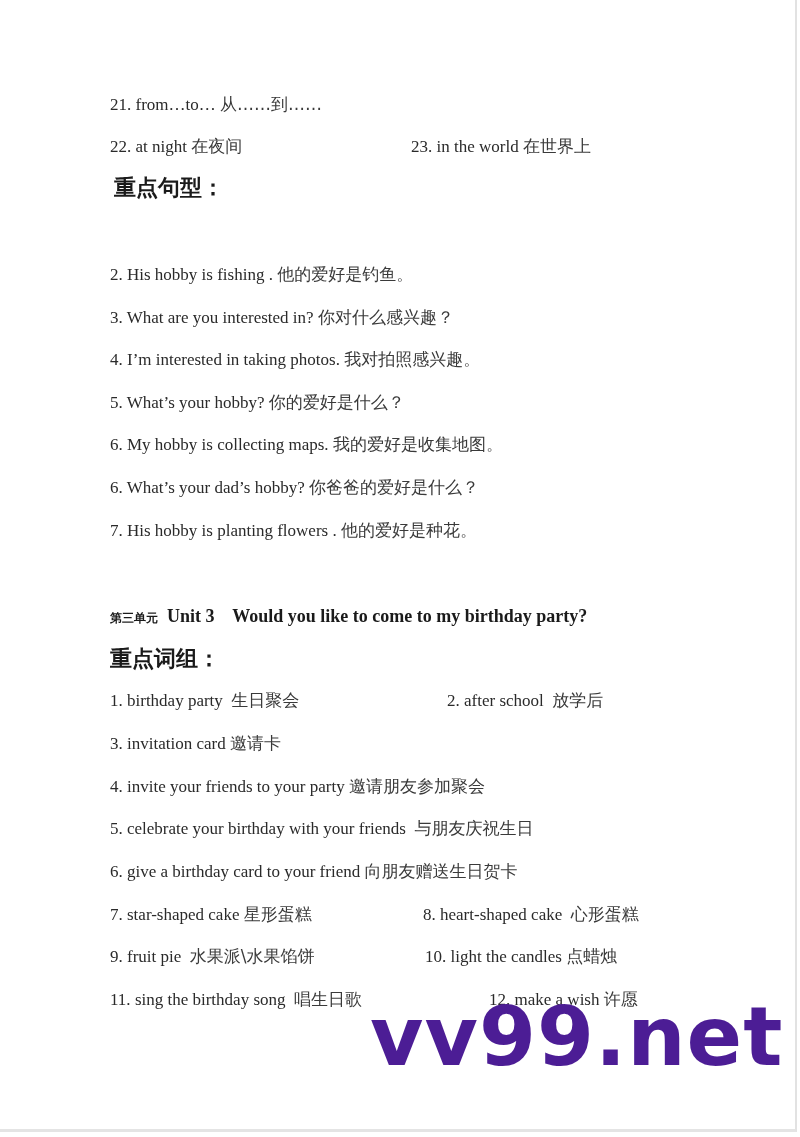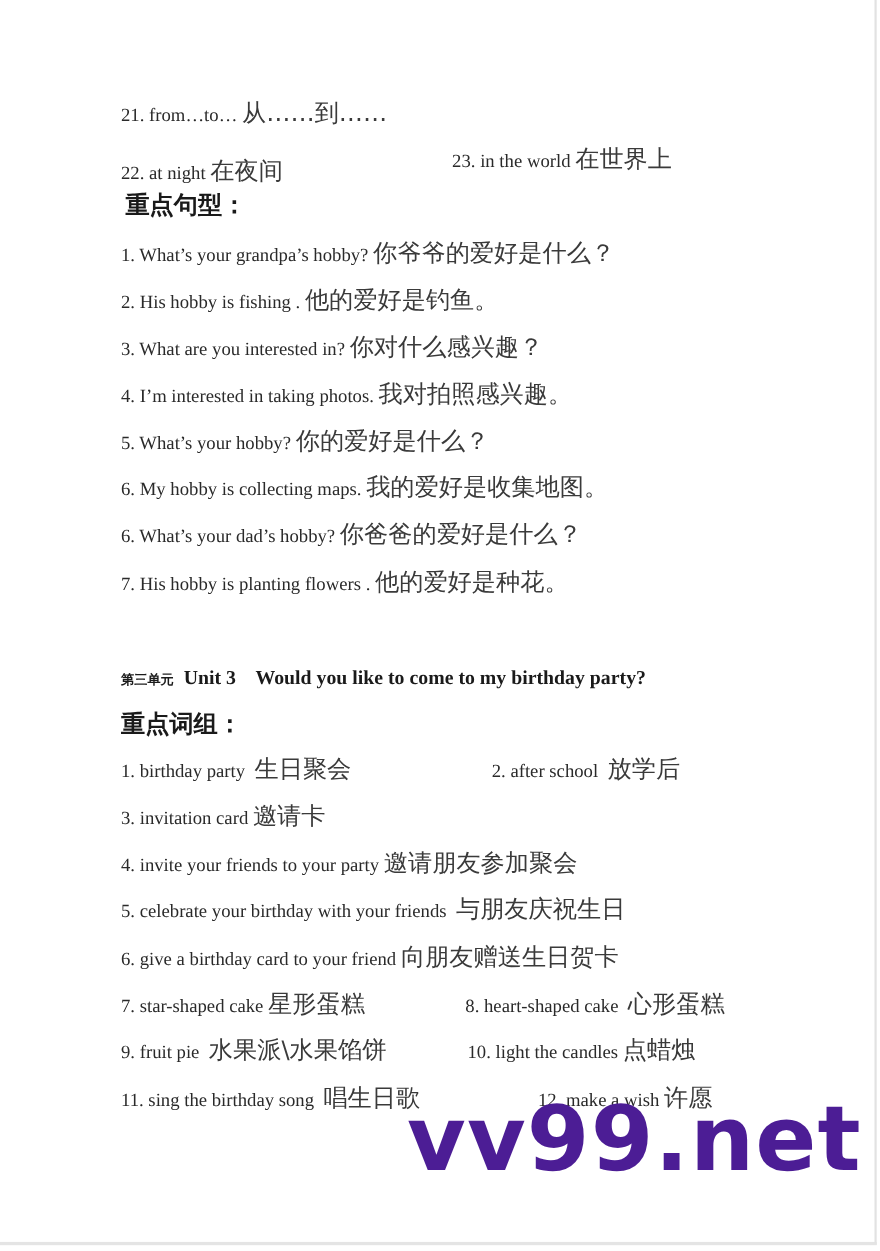--- a/index.html
+++ b/index.html
@@ -13,21 +13,21 @@
       position: absolute; left: 0; top: 0; width: 797px; height: 1132px;
       background: #ffffff;
       border-right: 2px solid #e2e2e2;
       border-bottom: 3px solid #e4e4e4;
       box-sizing: border-box;
     }
     .line {
       position: absolute; white-space: nowrap;
       font-size: 17px; line-height: 20px; color: #2a2a2a;
     }
-    .line .zh { font-family: "DejaVu Sans", sans-serif; font-size: 22px; color: #3a3a3a; }
+    .line .zh { font-family: "DejaVu Sans", sans-serif; font-size: 17px; color: #3a3a3a; }
     .heading {
       position: absolute; white-space: nowrap;
       font-family: "DejaVu Sans", sans-serif; font-weight: bold;
       font-size: 22px; line-height: 22px; color: #1a1a1a;
     }
     .unit-title {
       position: absolute; white-space: nowrap;
       font-weight: bold; font-size: 18px; line-height: 22px; color: #1a1a1a;
     }
     .unit-title .zh { font-family: "DejaVu Sans", sans-serif; font-size: 12px; }
@@ -41,38 +41,33 @@
 </head>
 <body>
 
 <div class="page">
 
   <div class="line" style="left:110px; top:94px;">
     <span>21.</span>
     <span>from…to…</span>
     <span class="zh">从……到……</span>
   </div>
-  <div class="line" style="left:110px; top:136px;margin-top:11px;">
+  <div class="line" style="left:110px; top:136px;">
     <span>22.</span>
     <span>at night</span>
     <span class="zh">在夜间</span>
   </div>
   <div class="line" style="left:411px; top:136px;">
     <span>23.</span>
     <span>in the world</span>
     <span class="zh">在世界上</span>
   </div>
 
   <div class="heading" style="left:114px; top:177px;">重点句型：</div>
 
-  <div class="line" style="left:110px; top:221px;">
-    <span>1.</span>
-    <span>What’s your grandpa’s hobby?</span>
-    <span class="zh">你爷爷的爱好是什么？</span>
-  </div>
   <div class="line" style="left:110px; top:264px;">
     <span>2.</span>
     <span>His hobby is fishing .</span>
     <span class="zh">他的爱好是钓鱼。</span>
   </div>
   <div class="line" style="left:110px; top:307px;">
     <span>3.</span>
     <span>What are you interested in?</span>
     <span class="zh">你对什么感兴趣？</span>
   </div>

